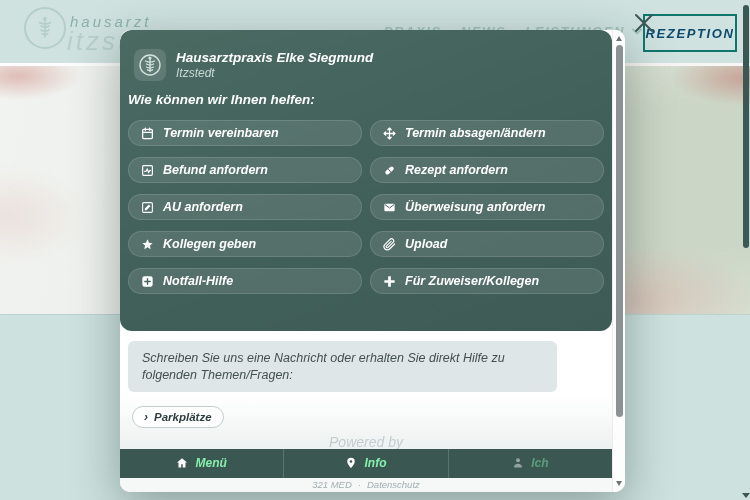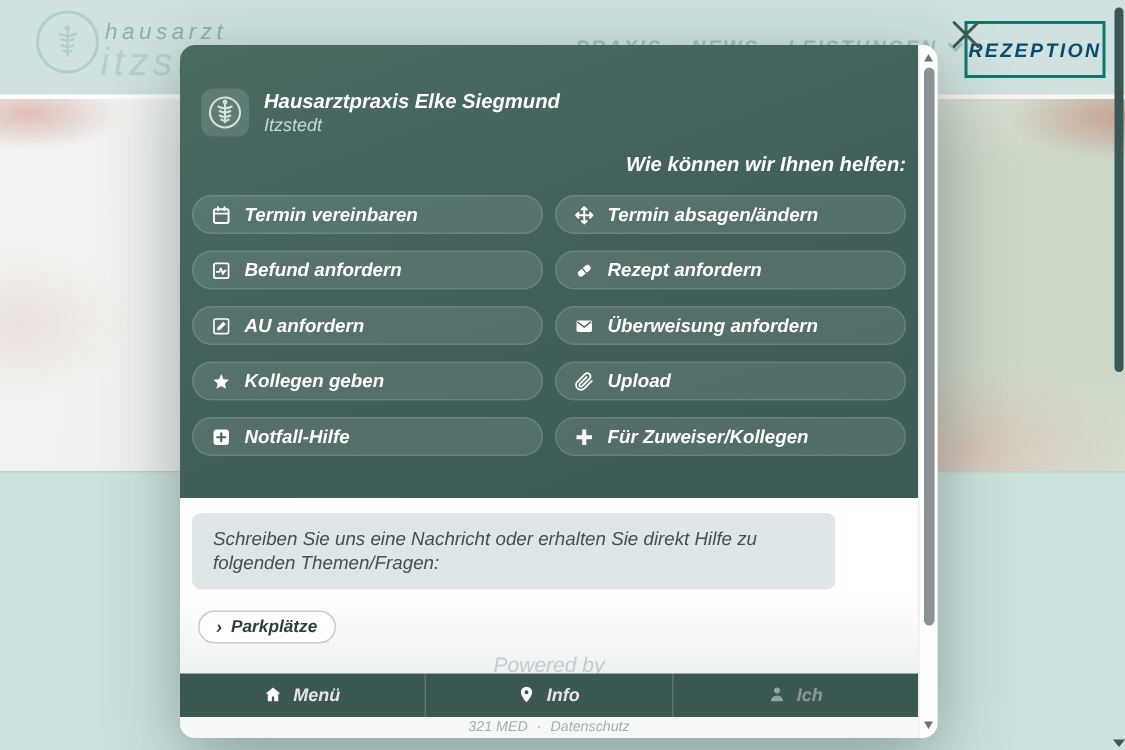--- a/index.html
+++ b/index.html
@@ -33,40 +33,40 @@
   .page-scroll-thumb{position:absolute;left:0;top:5px;width:6px;height:243px;background:#3b5854;border-radius:3px;}
   .page-scroll-down{position:absolute;left:-1px;bottom:2px;width:0;height:0;border-left:4px solid transparent;border-right:4px solid transparent;border-top:5px solid #3b5854;}
 
   
   .close-x{position:absolute;left:631px;top:10px;width:26px;height:26px;cursor:pointer;}
 
   
   .modal{position:absolute;left:120px;top:30px;width:505px;height:462px;display:flex;border-radius:10px;overflow:hidden;box-shadow:0 14px 48px rgba(15,35,32,.35);background:#fff;}
   .modal-content{width:492px;display:flex;flex-direction:column;}
 
-  .modal-dark{height:337px;background:linear-gradient(160deg,#4a6a62 0%,#42605a 55%,#3e5b55 100%);box-sizing:border-box;padding:29px 8px 0 8px;color:#fff;}
+  .modal-dark{height:337px;background:linear-gradient(160deg,#4a6a62 0%,#42605a 55%,#3e5b55 100%);box-sizing:border-box;padding:19px 8px 0 8px;color:#fff;border-radius:12px;}
   .practice-row{display:flex;align-items:center;gap:10px;padding:0 6px;}
   .practice-icon{width:32px;height:32px;border-radius:8px;background:rgba(255,255,255,.13);display:flex;align-items:center;justify-content:center;flex:0 0 auto;}
   .practice-name{font-size:13.5px;font-weight:700;line-height:17px;}
   .practice-loc{font-size:12px;color:#c7d8d4;line-height:15px;}
-  .modal-heading{text-align:right;font-size:13.5px;font-weight:700;margin:11px 0 13px 0;}
+  .modal-heading{text-align:left;font-size:13.5px;font-weight:700;margin:11px 0 13px 0;}
   .actions-grid{display:grid;grid-template-columns:1fr 1fr;gap:11px 8px;}
   .action-btn{height:26px;border-radius:13px;background:rgba(255,255,255,.10);border:1px solid rgba(255,255,255,.13);display:flex;align-items:center;gap:9px;padding:0 12px;box-sizing:border-box;color:#fff;font-size:12.5px;font-weight:600;cursor:pointer;white-space:nowrap;overflow:hidden;}
   .action-btn svg{flex:0 0 auto;}
 
   .modal-white{height:131px;background:linear-gradient(#ffffff 55%,#eef1f1);box-sizing:border-box;padding-top:10px;overflow:hidden;}
   .bot-bubble{margin:0 55px 0 8px;background:#dfe6e8;border-radius:6px;padding:9px 14px;font-size:12.5px;line-height:16.5px;color:#44504f;}
   .quick-reply{display:inline-flex;align-items:center;gap:6px;margin:14px 0 0 12px;height:20px;padding:0 11px;border:1px solid #c3cdd0;border-radius:11px;background:#fff;font-size:11.5px;font-weight:700;color:#2e3d40;cursor:pointer;}
   .quick-reply .qr-chev{font-size:12px;font-weight:700;}
   .powered{margin-top:9px;text-align:center;color:#c3cccf;}
   .powered-label{font-size:14px;line-height:10px;}
   .powered-brand{font-size:12px;font-weight:700;display:inline-flex;align-items:center;gap:4px;margin-top:2px;}
 
   .modal-nav{height:33px;background:#3b5752;display:flex;}
-  .nav-tab{flex:1;display:flex;align-items:center;justify-content:center;gap:7px;color:#e5e5e5;font-size:12px;font-weight:600;border-right:1px solid rgba(255,255,255,.17);cursor:pointer;}
+  .nav-tab{flex:1;display:flex;align-items:center;justify-content:center;gap:7px;color:#86efac;font-size:12px;font-weight:600;border-right:1px solid rgba(255,255,255,.17);cursor:pointer;}
   .nav-tab:last-child{border-right:none;}
   .nav-tab.inactive{opacity:.45;}
 
   .modal-footer{height:16px;background:#f6f8f8;display:flex;align-items:center;justify-content:center;gap:6px;font-size:9.5px;color:#a3aeb0;}
   .modal-footer .privacy{cursor:pointer;}
 
   
   .modal-scrollcol{width:13px;background:#fdfdfd;border-left:1px solid #ececec;position:relative;box-sizing:border-box;}
   .m-up{position:absolute;left:3px;top:6px;width:0;height:0;border-left:3.5px solid transparent;border-right:3.5px solid transparent;border-bottom:5px solid #6b7476;}
   .m-down{position:absolute;left:3px;bottom:6px;width:0;height:0;border-left:3.5px solid transparent;border-right:3.5px solid transparent;border-top:5px solid #6b7476;}

